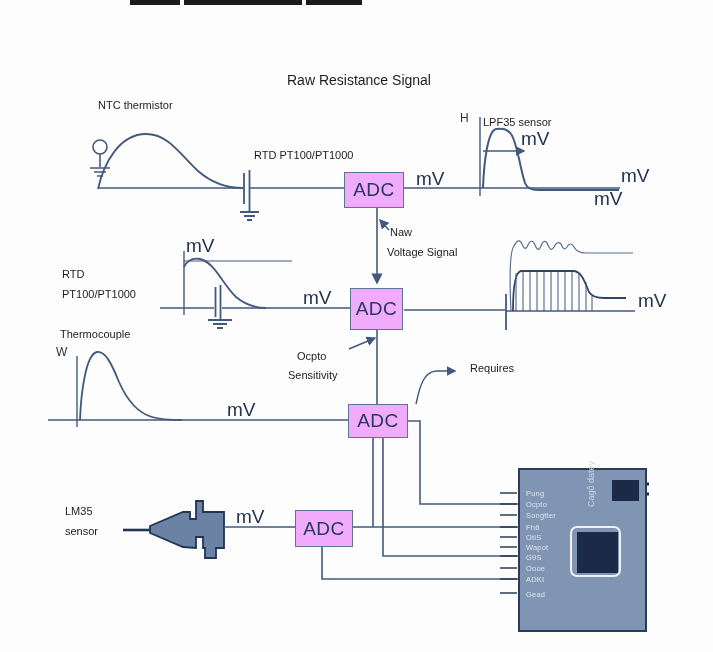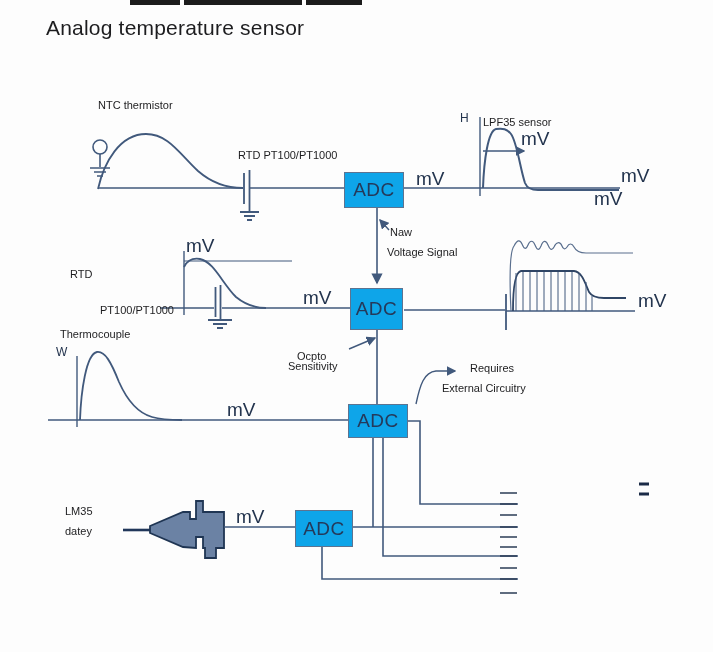--- a/index.html
+++ b/index.html
@@ -8,21 +8,21 @@
     font-family:"Liberation Sans",sans-serif;overflow:hidden;
   }
   #wires{position:absolute;left:0;top:0;width:713px;height:652px;}
   .lbl{position:absolute;color:#1d1d1f;white-space:nowrap;line-height:1.1;}
   .title{font-size:21px;font-weight:500;letter-spacing:.2px;}
   .sec{font-size:11px;}
   .sm{font-size:14px;}
   .unit{font-size:19px;color:#23344e;}
   .axis{font-size:12px;color:#23344e;}
   .adc-box{
-    position:absolute;background:#0ea5e9;border:1.5px solid #5d7390;
+    position:absolute;background:#f0abfc;border:1.5px solid #5d7390;
     display:flex;align-items:center;justify-content:center;
     color:#25395a;font-size:19px;letter-spacing:.5px;box-sizing:border-box;
   }
   .bar-seg{position:absolute;top:0;height:5px;background:#1c1c1c;}
   #chip{
     position:absolute;left:518px;top:468px;width:129px;height:164px;
     background:#8095b4;border:2px solid #2b3c55;box-sizing:border-box;
   }
   .pin-label{
     position:absolute;left:6px;color:#dce3ed;font-size:7.5px;line-height:8px;
@@ -112,61 +112,76 @@
       <path d="M383,438 L383,556 L518,556"></path>
       <path d="M353,527 L518,527"></path>
       <path d="M322,547 L322,579 L518,579"></path>
     </g>
 
     <path d="M500,493 L517,493 M500,504 L517,504 M500,515 L517,515 M500,527 L517,527 M500,537 L517,537 M500,547 L517,547 M500,556 L517,556 M500,568 L517,568 M500,579 L517,579 M500,593 L517,593" stroke="#2b3c55" stroke-width="1.6" fill="none"></path>
 
     <path d="M639,484 L649,484 M639,494 L649,494" stroke="#1b2b47" stroke-width="3" fill="none"></path>
   </svg>
 
-  <div class="lbl title" style="left:46px;top:16px;">Analog temperature sensor</div>
+  <div class="lbl sm" style="left:287px;top:73px;">Raw Resistance Signal</div>
 
   <div class="lbl sec" style="left:98px;top:99px;">NTC thermistor</div>
-  <div class="lbl sec" style="left:238px;top:149px;">RTD PT100/PT1000</div>
+  <div class="lbl sec" style="left:254px;top:149px;">RTD PT100/PT1000</div>
   <div class="lbl sec" style="left:483px;top:96px;margin-top:20px;">LPF35 sensor</div>
   <div class="lbl axis" style="left:460px;top:112px;">H</div>
 
   <div class="lbl unit" style="left:416px;top:169px;">mV</div>
   <div class="lbl unit" style="left:521px;top:129px;">mV</div>
   <div class="lbl unit" style="left:621px;top:166px;">mV</div>
   <div class="lbl unit" style="left:594px;top:189px;">mV</div>
 
   <div class="lbl sec" style="left:390px;top:226px;">Naw</div>
   <div class="lbl sec" style="left:387px;top:246px;">Voltage Signal</div>
 
   <div class="lbl unit" style="left:186px;top:236px;">mV</div>
-  <div class="lbl sec" style="left:62px;top:268px;margin-left:8px;">RTD</div>
-  <div class="lbl sec" style="left:62px;top:304px;margin-left:38px;">PT100/PT1000</div>
+  <div class="lbl sec" style="left:62px;top:268px;">RTD</div>
+  <div class="lbl sec" style="left:62px;top:288px;">PT100/PT1000</div>
   <div class="lbl unit" style="left:303px;top:288px;">mV</div>
   <div class="lbl unit" style="left:638px;top:291px;">mV</div>
 
   <div class="lbl sec" style="left:60px;top:328px;">Thermocouple</div>
   <div class="lbl axis" style="left:56px;top:346px;">W</div>
   <div class="lbl sec" style="left:297px;top:350px;">Ocpto</div>
-  <div class="lbl sec" style="left:288px;top:360px;">Sensitivity</div>
+  <div class="lbl sec" style="left:288px;top:369px;">Sensitivity</div>
   <div class="lbl unit" style="left:227px;top:400px;">mV</div>
 
   <div class="lbl sec" style="left:470px;top:362px;">Requires</div>
-  <div class="lbl sec" style="left:442px;top:382px;">External Circuitry</div>
 
   <div class="lbl sec" style="left:65px;top:505px;">LM35</div>
-  <div class="lbl sec" style="left:65px;top:525px;">datey</div>
+  <div class="lbl sec" style="left:65px;top:525px;">sensor</div>
   <div class="lbl unit" style="left:236px;top:507px;">mV</div>
 
   <div class="adc-box" style="left:344px;top:172px;width:60px;height:36px;">
     <span>ADC</span>
   </div>
   <div class="adc-box" style="left:350px;top:288px;width:53px;height:42px;">
     <span>ADC</span>
   </div>
   <div class="adc-box" style="left:348px;top:404px;width:60px;height:34px;">
     <span>ADC</span>
   </div>
   <div class="adc-box" style="left:295px;top:510px;width:58px;height:37px;">
     <span>ADC</span>
   </div>
 
+  <div id="chip">
+    <div id="chip-component"></div>
+    <div id="die-outline"></div>
+    <div id="die"></div>
+    <span class="pin-label" style="top:20px;">Pung</span>
+    <span class="pin-label" style="top:31px;">Ocpto</span>
+    <span class="pin-label" style="top:42px;">Songtter</span>
+    <span class="pin-label" style="top:54px;">Fh6</span>
+    <span class="pin-label" style="top:64px;">OtiS</span>
+    <span class="pin-label" style="top:74px;">Wapot</span>
+    <span class="pin-label" style="top:84px;">G9S</span>
+    <span class="pin-label" style="top:95px;">Oooe</span>
+    <span class="pin-label" style="top:106px;">ADKI</span>
+    <span class="pin-label" style="top:121px;">Gead</span>
+    <div id="chip-side-text">Cagô datey</div>
+  </div>
 
 </div>
 
 </body></html>

